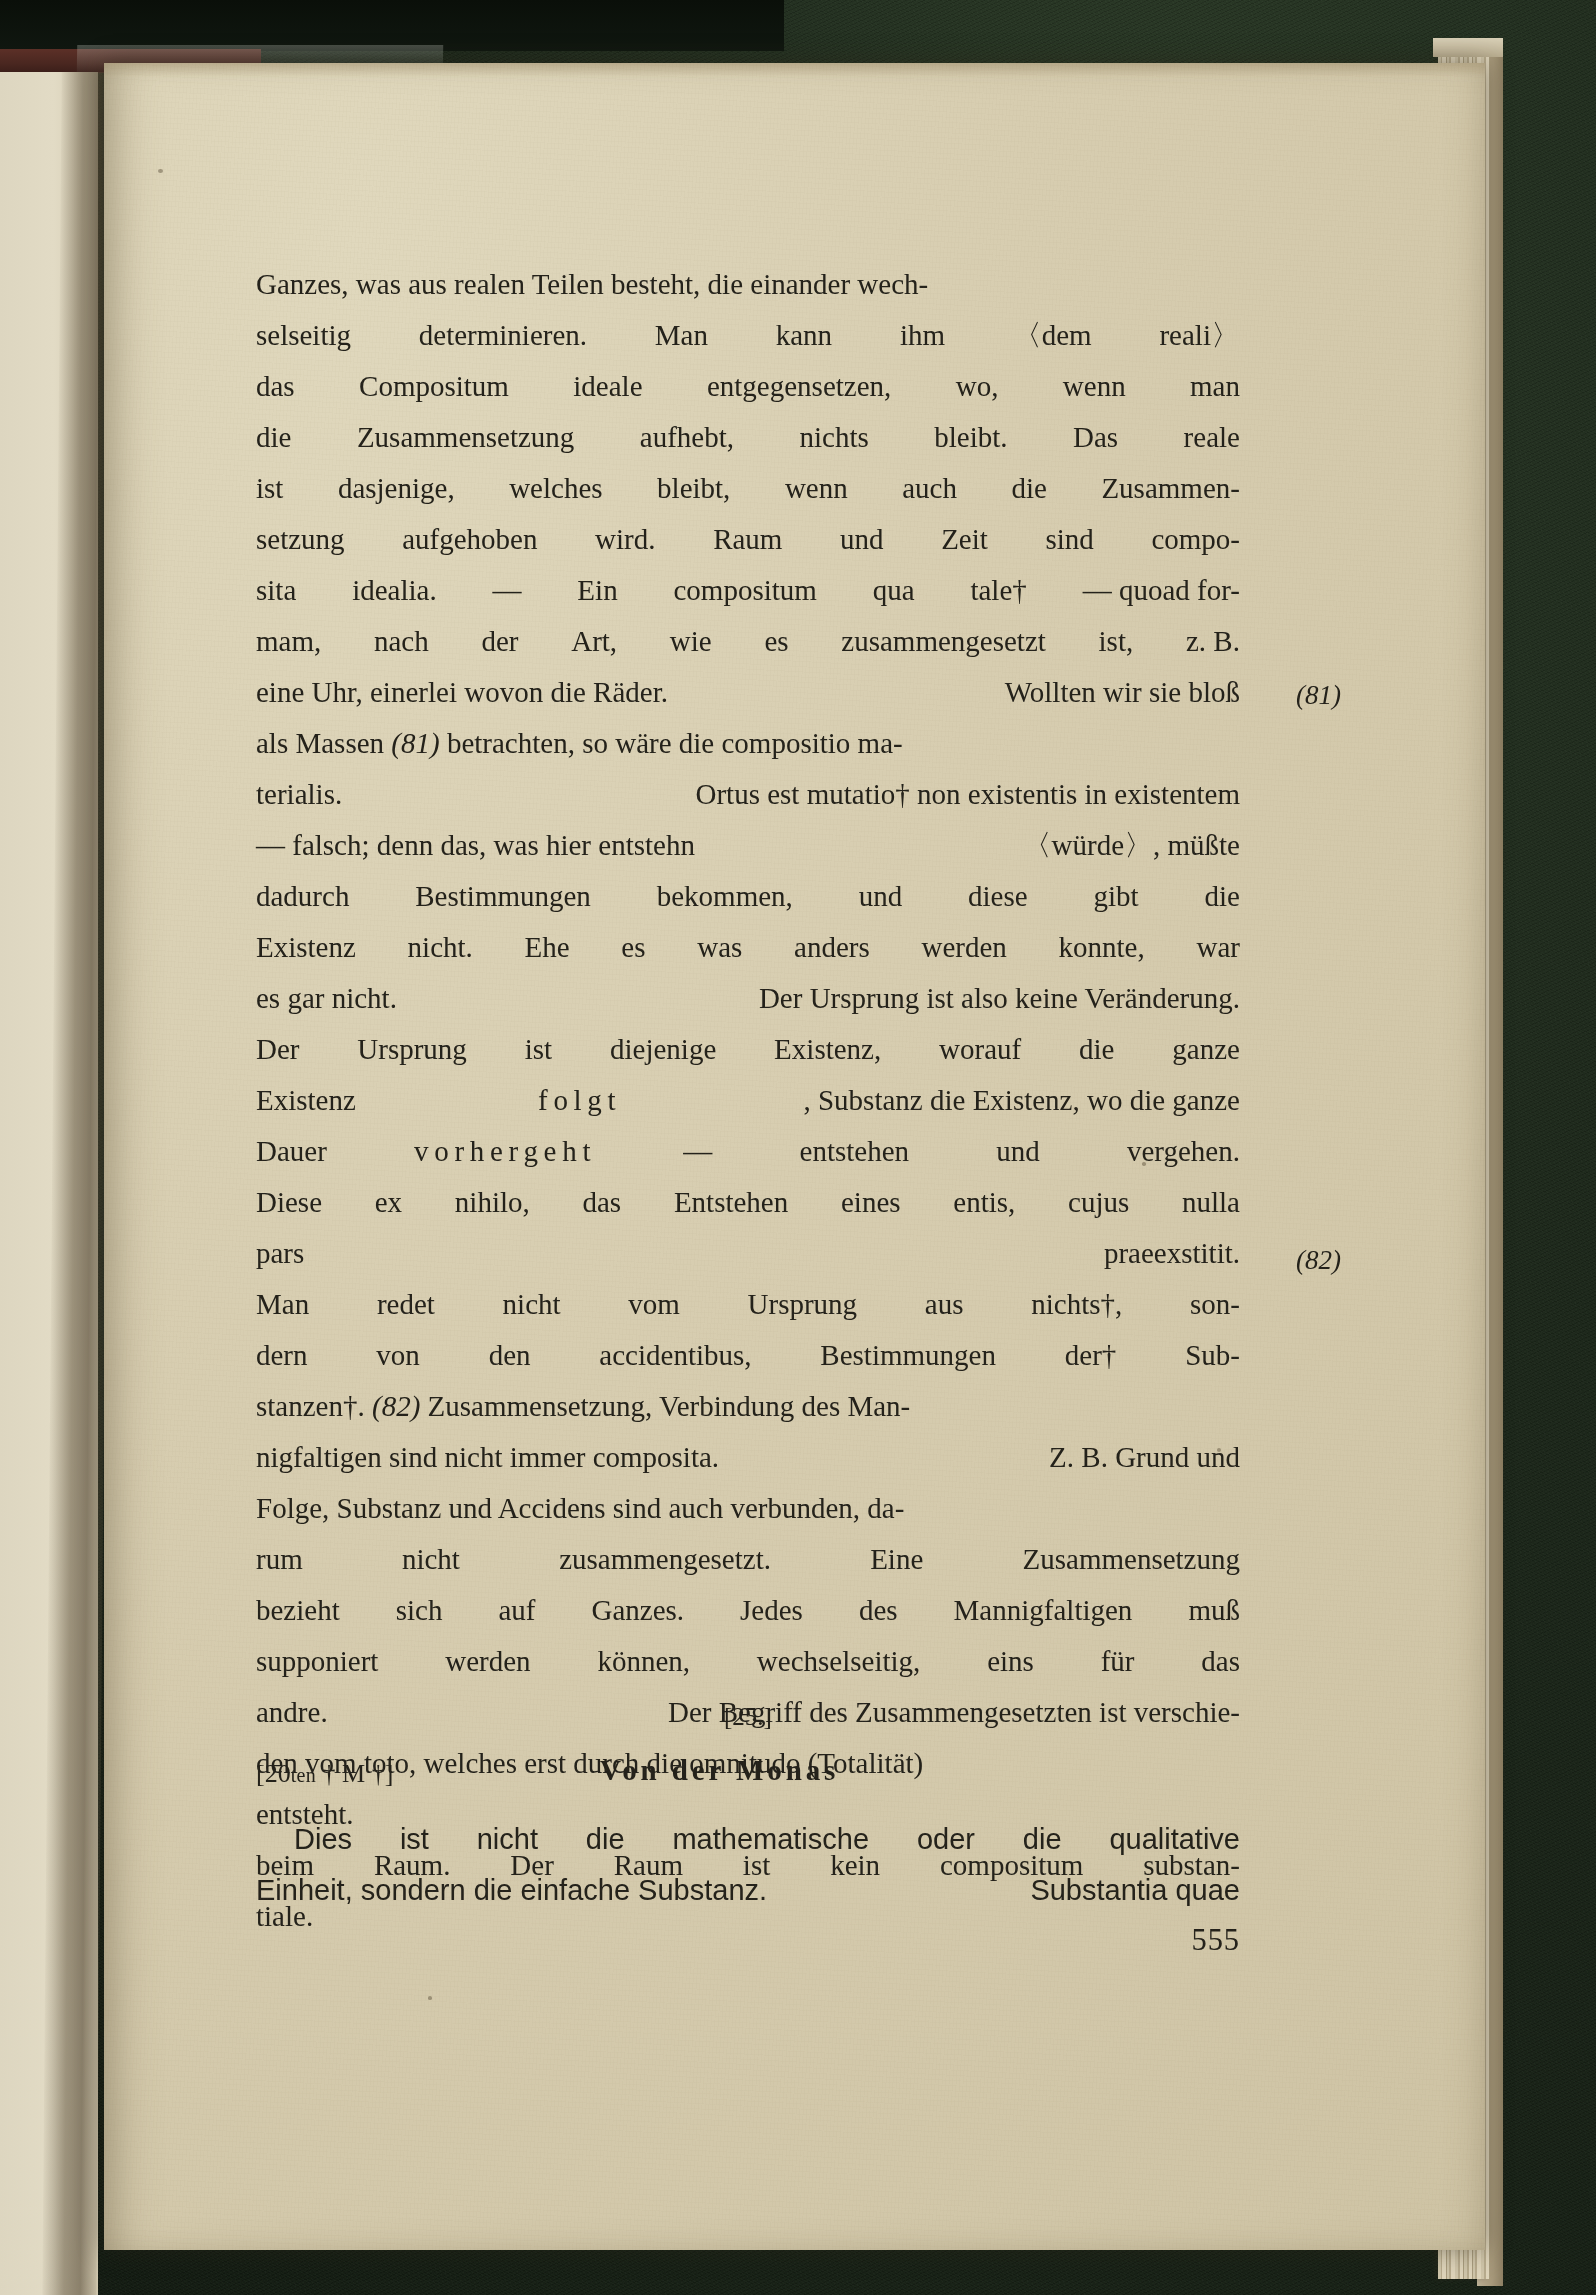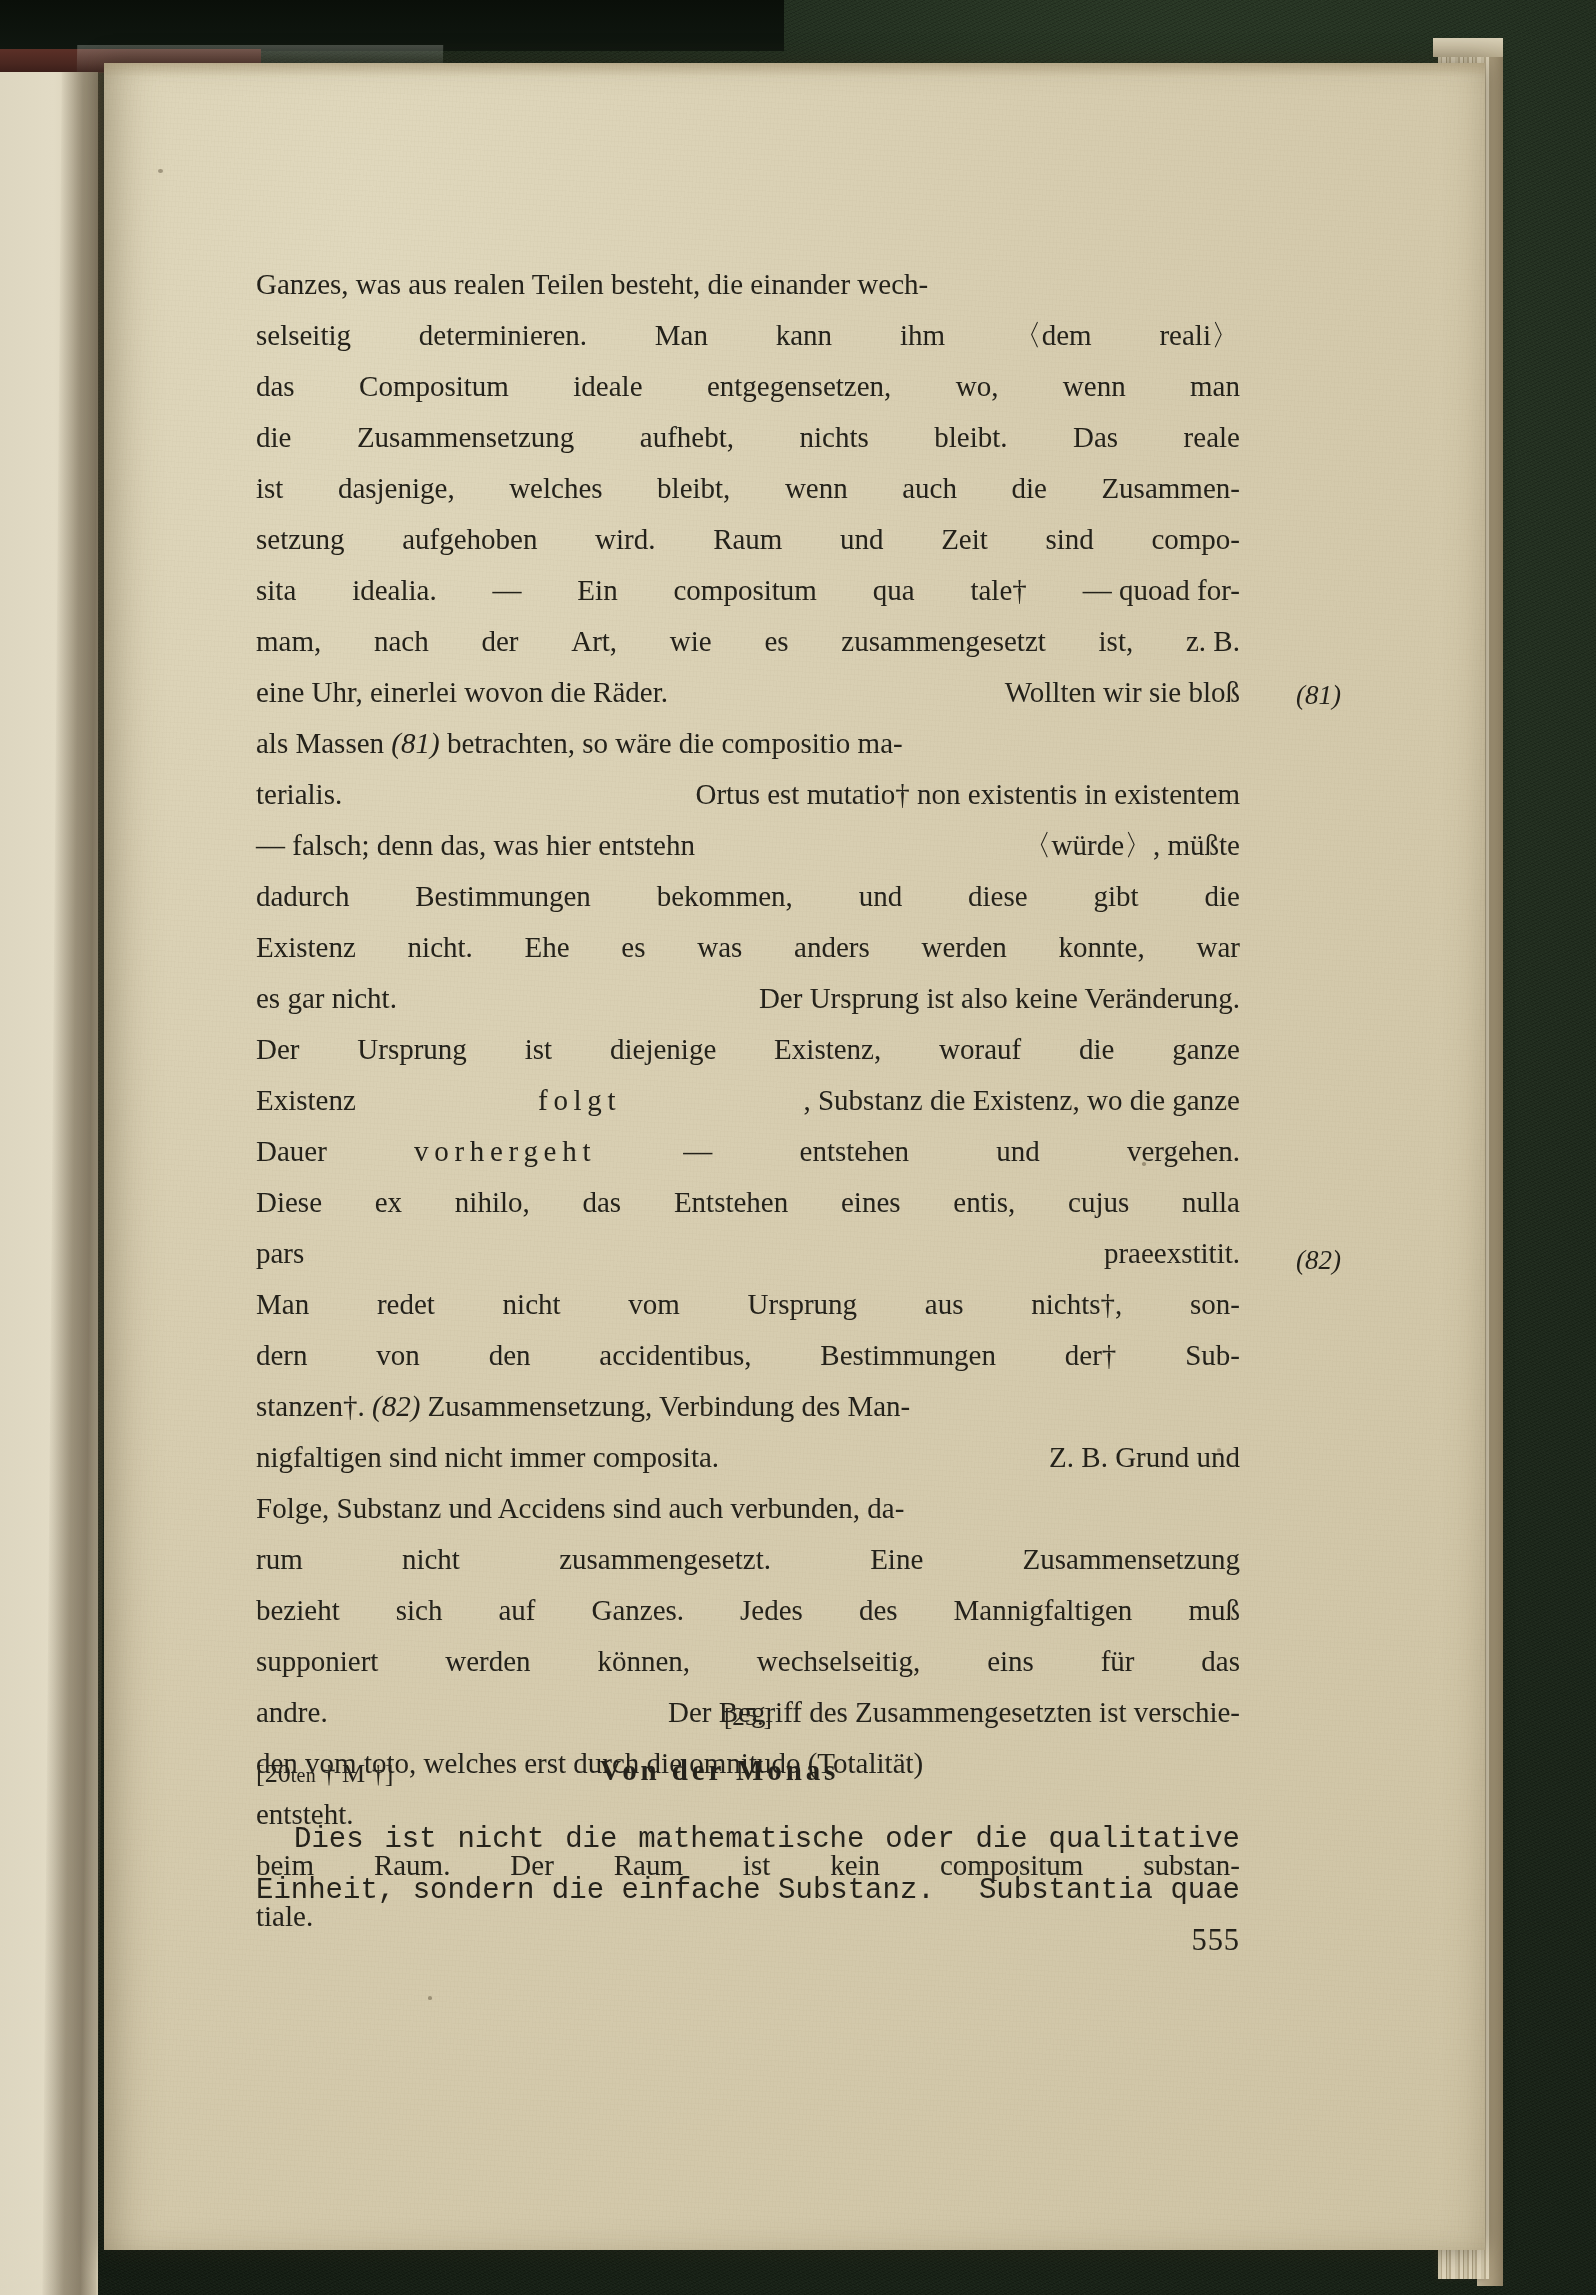--- a/index.html
+++ b/index.html
@@ -218,21 +218,21 @@
   }
 
   .closing-block {
     position: absolute;
     left: 152px;
     top: 1751px;
     width: 984px;
     color: #23211a;
     font-size: 29px;
     line-height: 51px;
-    font-family: Liberation Mono, monospace;
+    font-family: Liberation Sans, sans-serif;
   }
   .indent-first { padding-left: 38px; }
 
   .page-number {
     position: absolute;
     left: 152px;
     top: 1860px;
     width: 984px;
     text-align: right;
     font-size: 30.5px;

